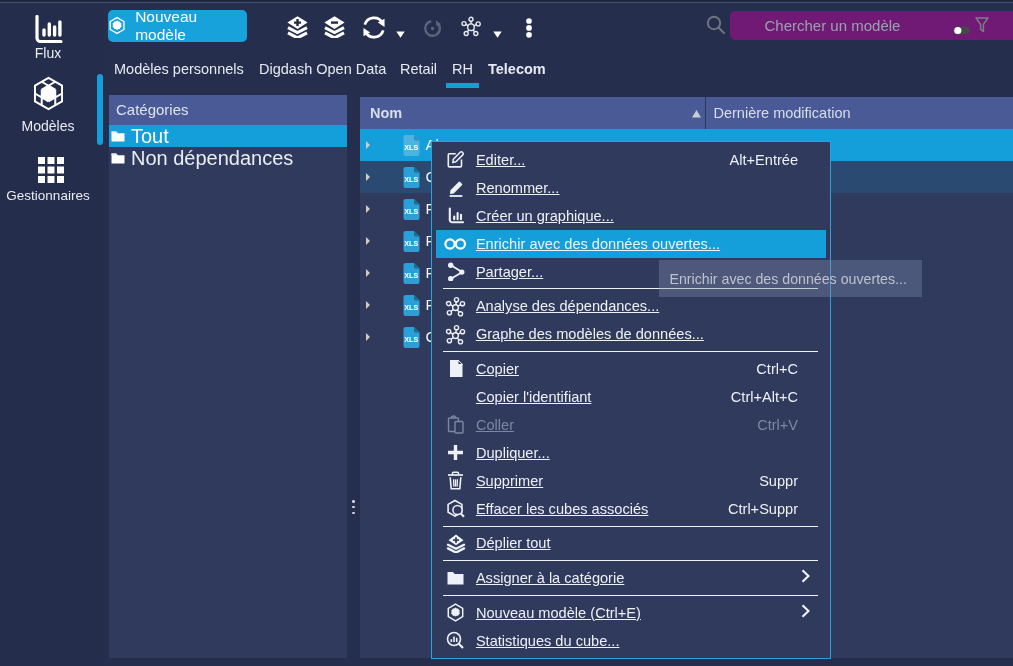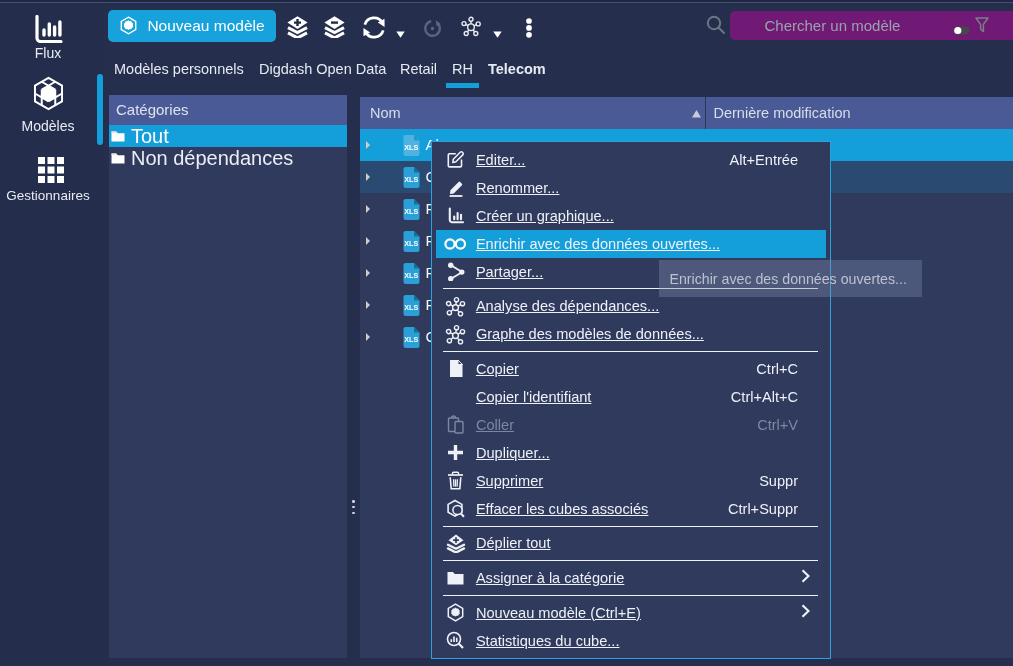--- a/index.html
+++ b/index.html
@@ -11,21 +11,21 @@
   color:#eef1f8;
 }
 .abs { position:absolute; }
 
 #topstrip { left:0; top:0; width:1013px; height:3px; background:#20283f; border-bottom:1.5px solid #41507c; }
 
 #sidebar { left:0; top:4px; width:104px; height:662px; background:#242d4b; }
 .navitem { position:absolute; width:96px; text-align:center; color:#e9ecf4; font-size:14px; }
 #activebar { left:96.5px; top:74px; width:6.5px; height:71px; background:#149fdb; border-radius:3px; }
 
-#btn-new { left:108px; top:9.5px; width:168px; height:32.5px; background:#17a2db; border-radius:5px; color:#fff; font-size:15.5px; display:flex; align-items:center; justify-content:center; gap:9px; }
+#btn-new { left:108px; top:9.5px; width:139px; height:32.5px; background:#17a2db; border-radius:5px; color:#fff; font-size:15.5px; display:flex; align-items:center; justify-content:center; gap:9px; }
 .tbicon { position:absolute; top:12px; }
 
 #search { left:730px; top:10.5px; width:299px; height:29.5px; background:#701a75; border-radius:5px;text-align:center; }
 #search .ph { position:absolute; left:34.5px; top:50%; transform:translateY(-50%); color:#9aa2ae; font-size:15px; }
 
 .tab { position:absolute; top:61px; font-size:14.5px; color:#e6eaf3; }
 #tabline { left:445.5px; top:82.5px; width:33px; height:5.5px; background:#149fdb; }
 
 #catpanel { left:109px; top:95px; width:238px; height:563px; background:#2f3a5c; }
 #cathead { height:30px; background:#4a5a96; color:#dfe3ee; font-size:15px; line-height:30px; padding-left:7px; }
@@ -191,21 +191,21 @@
       </svg>
       <span style="margin-left:6px;">Non dépendances</span>
     </div>
 </div>
 <div class="grip" style="top:500.2px;"></div>
 <div class="grip" style="top:505.9px;"></div>
 <div class="grip" style="top:511.6px;"></div>
 
 <div id="table" class="abs">
   <div id="thead">
-    <span style="position:absolute; left:10px; top:50%; transform:translateY(-50%);">Nom</span>
+    <span style="position:absolute; left:10px; top:50%; transform:translateY(-50%);font-weight:bold;">Nom</span>
     <svg style="position:absolute; left:331.5px; top:13.2px;" width="9" height="8">
         <polygon points="4.5,0 9,7.5 0,7.5" fill="#c8ccd8"></polygon>
       </svg>
     <div style="position:absolute; left:344.5px; top:0; width:1.3px; height:32px; background:#2c3658;"></div>
     <span style="position:absolute; left:353.5px; top:50%; transform:translateY(-50%);">Dernière modification</span>
   </div>
   <div class="trow sel">
       <i class="rcaret" style="top:11.5px;"></i>
       <svg style="position:absolute;left:43px;top:5.5px;" width="17" height="21" viewBox="0 0 17 21">
         <path d="M0.5 2 a2 2 0 0 1 2-2 H11 L16.5 5.5 V19 a2 2 0 0 1 -2 2 H2.5 a2 2 0 0 1 -2-2 Z" fill="#4fb3e2"></path>

